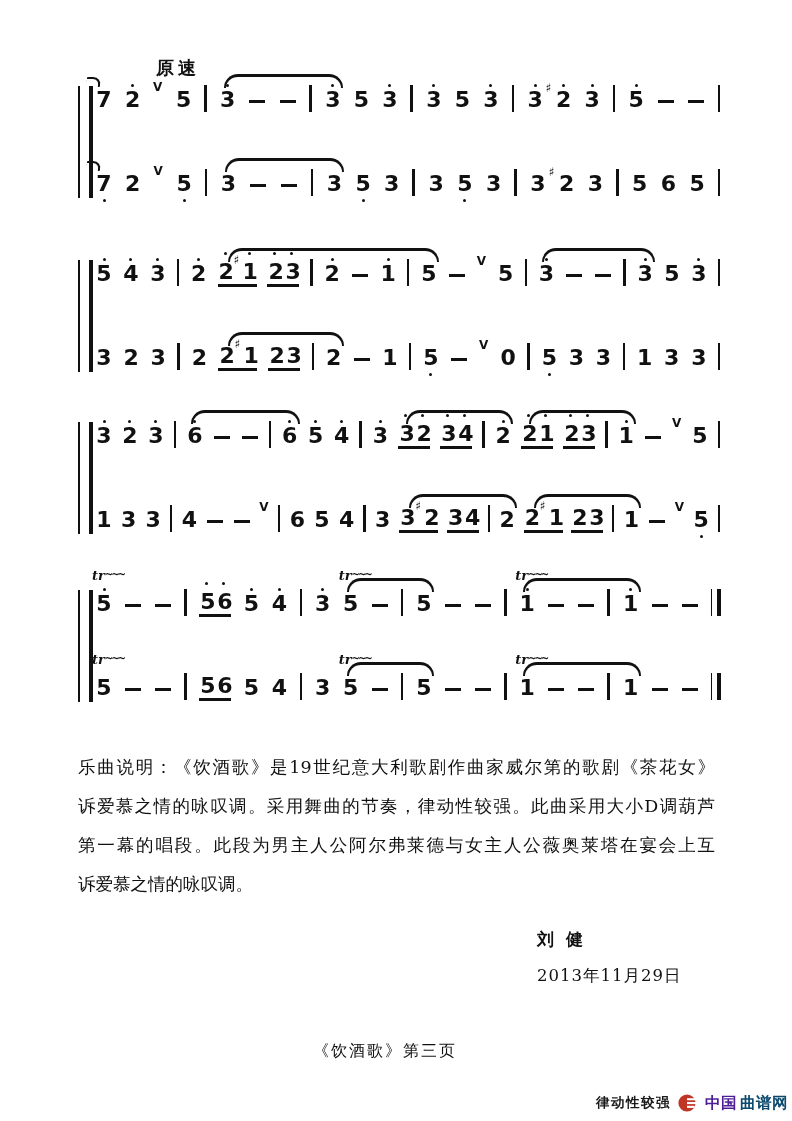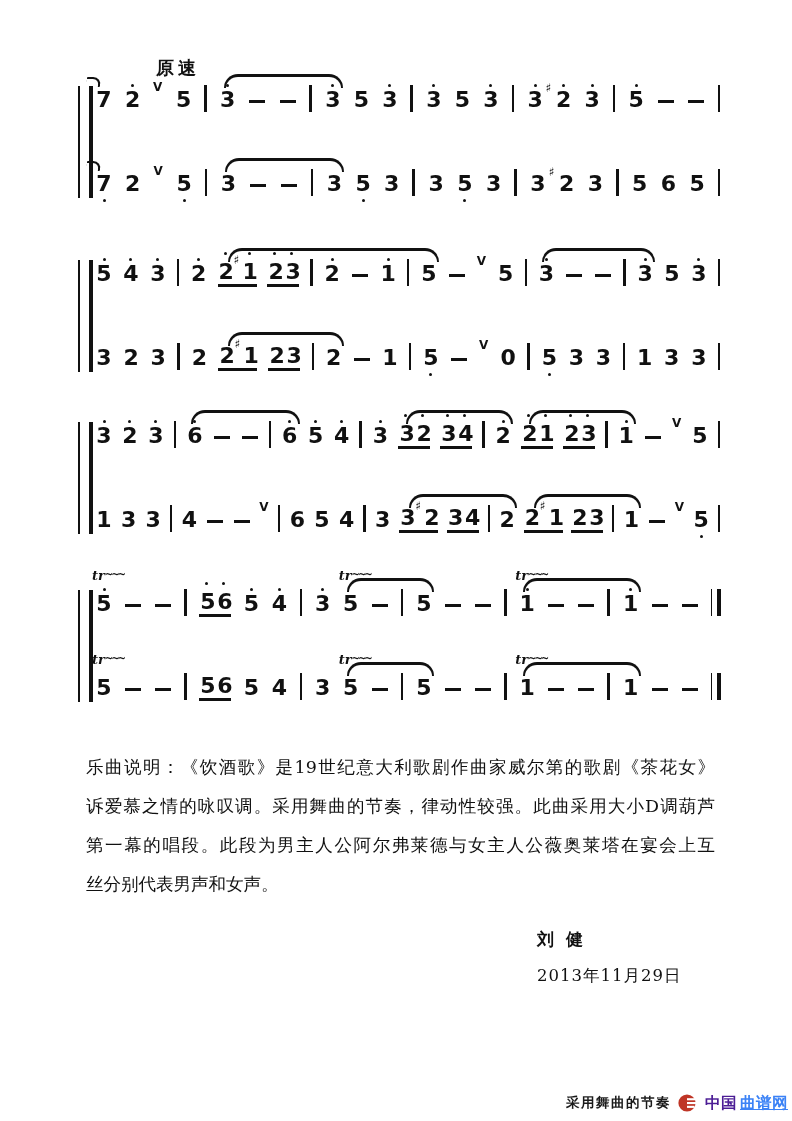--- a/index.html
+++ b/index.html
@@ -47,21 +47,21 @@
   .gn .dg{bottom:0;}
   .gn .dot.above{top:2px}
   .gn.hsh{margin-left:7px;}
   .gn .sh{left:-9px;bottom:16px;}
   .slur{position:absolute;top:0;height:11px;border-top:3px solid #111;
         border-left:2.5px solid #111;border-right:2.5px solid #111;border-radius:14px 14px 0 0;}
 
   
   .notes{position:absolute;left:78px;top:748px;width:637px;
          font-family:"DejaVu Serif",serif;font-size:17.5px;}
-  .notes .line{height:39px;line-height:39px;text-align:justify;text-align-last:justify;white-space:nowrap;margin-left:8px;}
+  .notes .line{height:39px;line-height:39px;text-align:justify;text-align-last:justify;white-space:nowrap;}
   .notes .line.last{text-align-last:left;}
 
   .author{position:absolute;left:537px;top:928px;font:700 17px "DejaVu Serif",serif;letter-spacing:3px;}
   .date{position:absolute;left:537px;top:965px;font:16.5px "DejaVu Serif",serif;letter-spacing:1px;}
   .footer{position:absolute;left:0;top:1041px;width:770px;text-align:center;
           font:16px "DejaVu Serif",serif;letter-spacing:2px;}
 
   
   .watermark{position:absolute;right:4px;top:1091px;height:24px;display:flex;align-items:center;gap:7px;}
   .wm-prefix{font:700 13.5px "DejaVu Sans",sans-serif;letter-spacing:1.5px;color:#1a1a1a;}
@@ -882,31 +882,32 @@
         </span>
         <i class="slur" style="left: 251px; width: 82.6px;"></i>
         <i class="slur" style="left: 427px; width: 113.6px;"></i>
       </div>
   </div>
 
   <div class="notes">
     <div class="line">乐曲说明：《饮酒歌》是19世纪意大利歌剧作曲家威尔第的歌剧《茶花女》</div>
     <div class="line">诉爱慕之情的咏叹调。采用舞曲的节奏，律动性较强。此曲采用大小D调葫芦</div>
     <div class="line">第一幕的唱段。此段为男主人公阿尔弗莱德与女主人公薇奥莱塔在宴会上互</div>
-    <div class="line last">丝分别代表男声和女声。</div>
+    <div class="line last">诉爱慕之情的咏叹调。</div>
   </div>
 
   <div class="author">刘  健</div>
   <div class="date">2013年11月29日</div>
+  <div class="footer">《饮酒歌》第三页</div>
 
   <div class="watermark">
-    <span class="wm-prefix">采用舞曲的节奏</span>
+    <span class="wm-prefix">律动性较强</span>
     <svg class="wm-logo" width="20" height="20" viewBox="0 0 20 20">
       <circle cx="9" cy="10" r="8.6" fill="#bf3526"></circle>
       <rect x="9" y="5.2" width="9.5" height="2.1" fill="#ffffff"></rect>
       <rect x="9" y="9" width="9.5" height="2.1" fill="#ffffff"></rect>
       <rect x="9" y="12.8" width="7.5" height="2.1" fill="#ffffff"></rect>
     </svg>
     <span class="wm-site" style="color: #4c1d95;">中国</span>
-      <span class="wm-site" style="margin-left: -4px; color: #3b82f6; text-decoration: underline;">曲谱网</span>
+      <span class="wm-site" style="margin-left: -4px; color: #0c4a6e;">曲谱网</span>
   </div>
 
 </div>
 
 </body></html>

